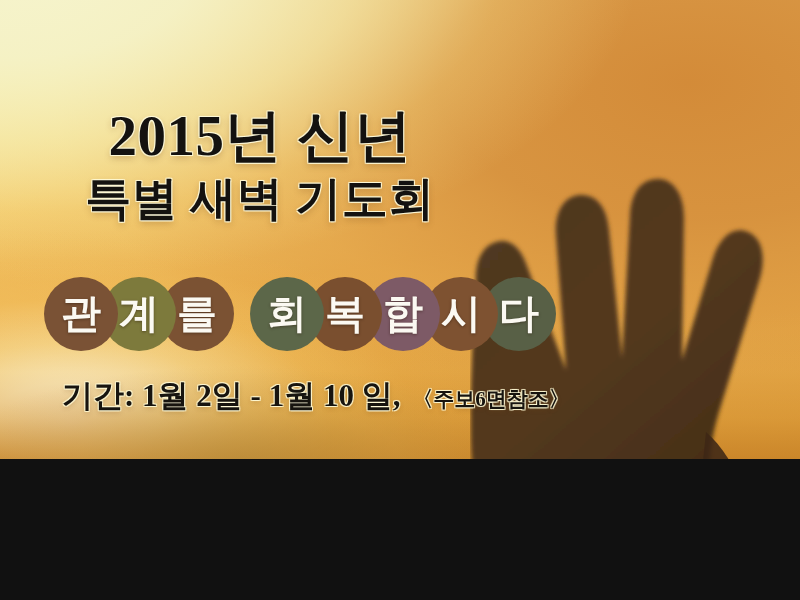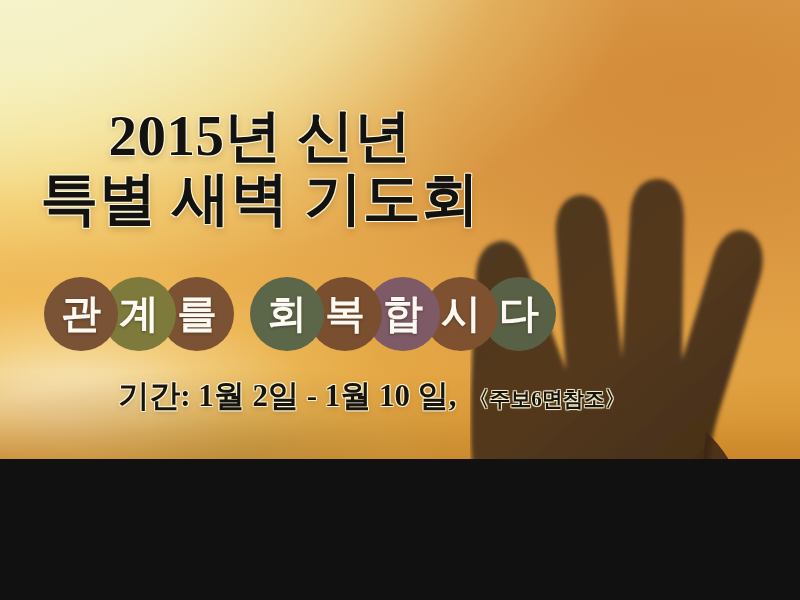--- a/index.html
+++ b/index.html
@@ -97,21 +97,21 @@
     letter-spacing:0.5px;
     white-space:nowrap;
     text-shadow:
       0 0 2px rgba(255,252,225,0.95),
       1px 1px 0 rgba(255,250,215,0.8),
       -1px 1px 0 rgba(255,250,215,0.8),
       1px -1px 0 rgba(255,250,215,0.8),
       -1px -1px 0 rgba(255,250,215,0.8),
       0 3px 7px rgba(120,70,20,0.33);
   }
-  .head-line.l2{font-size:58px;margin-top:6px;}
+  .head-line.l2{font-size:46px;margin-top:12px;}
 
   
   #circlerow{
     position:absolute;
     left:44px;top:268px;
     height:92px;
     display:flex;
     align-items:center;
   }
   .cgroup{display:flex;align-items:center;}
@@ -148,21 +148,21 @@
     white-space:nowrap;
     line-height:1.18;
     text-shadow:
       0 0 2px rgba(255,252,225,0.9),
       1px 1px 0 rgba(255,249,210,0.75),
       -1px 1px 0 rgba(255,249,210,0.75),
       1px -1px 0 rgba(255,249,210,0.75),
       -1px -1px 0 rgba(255,249,210,0.75),
       0 2px 5px rgba(120,70,20,0.3);
   }
-  .info-line.l1{font-size:31px;text-align:center;}
+  .info-line.l1{font-size:31px;}
   .info-line.l2{font-size:31px;margin-top:10px;}
   .note{font-size:21px;margin-left:4px;}
 </style>
 </head>
 <body>
 
 <div id="poster">
 
   <div class="bg-layer bg-base"></div>
   <div class="bg-layer bg-right"></div>

